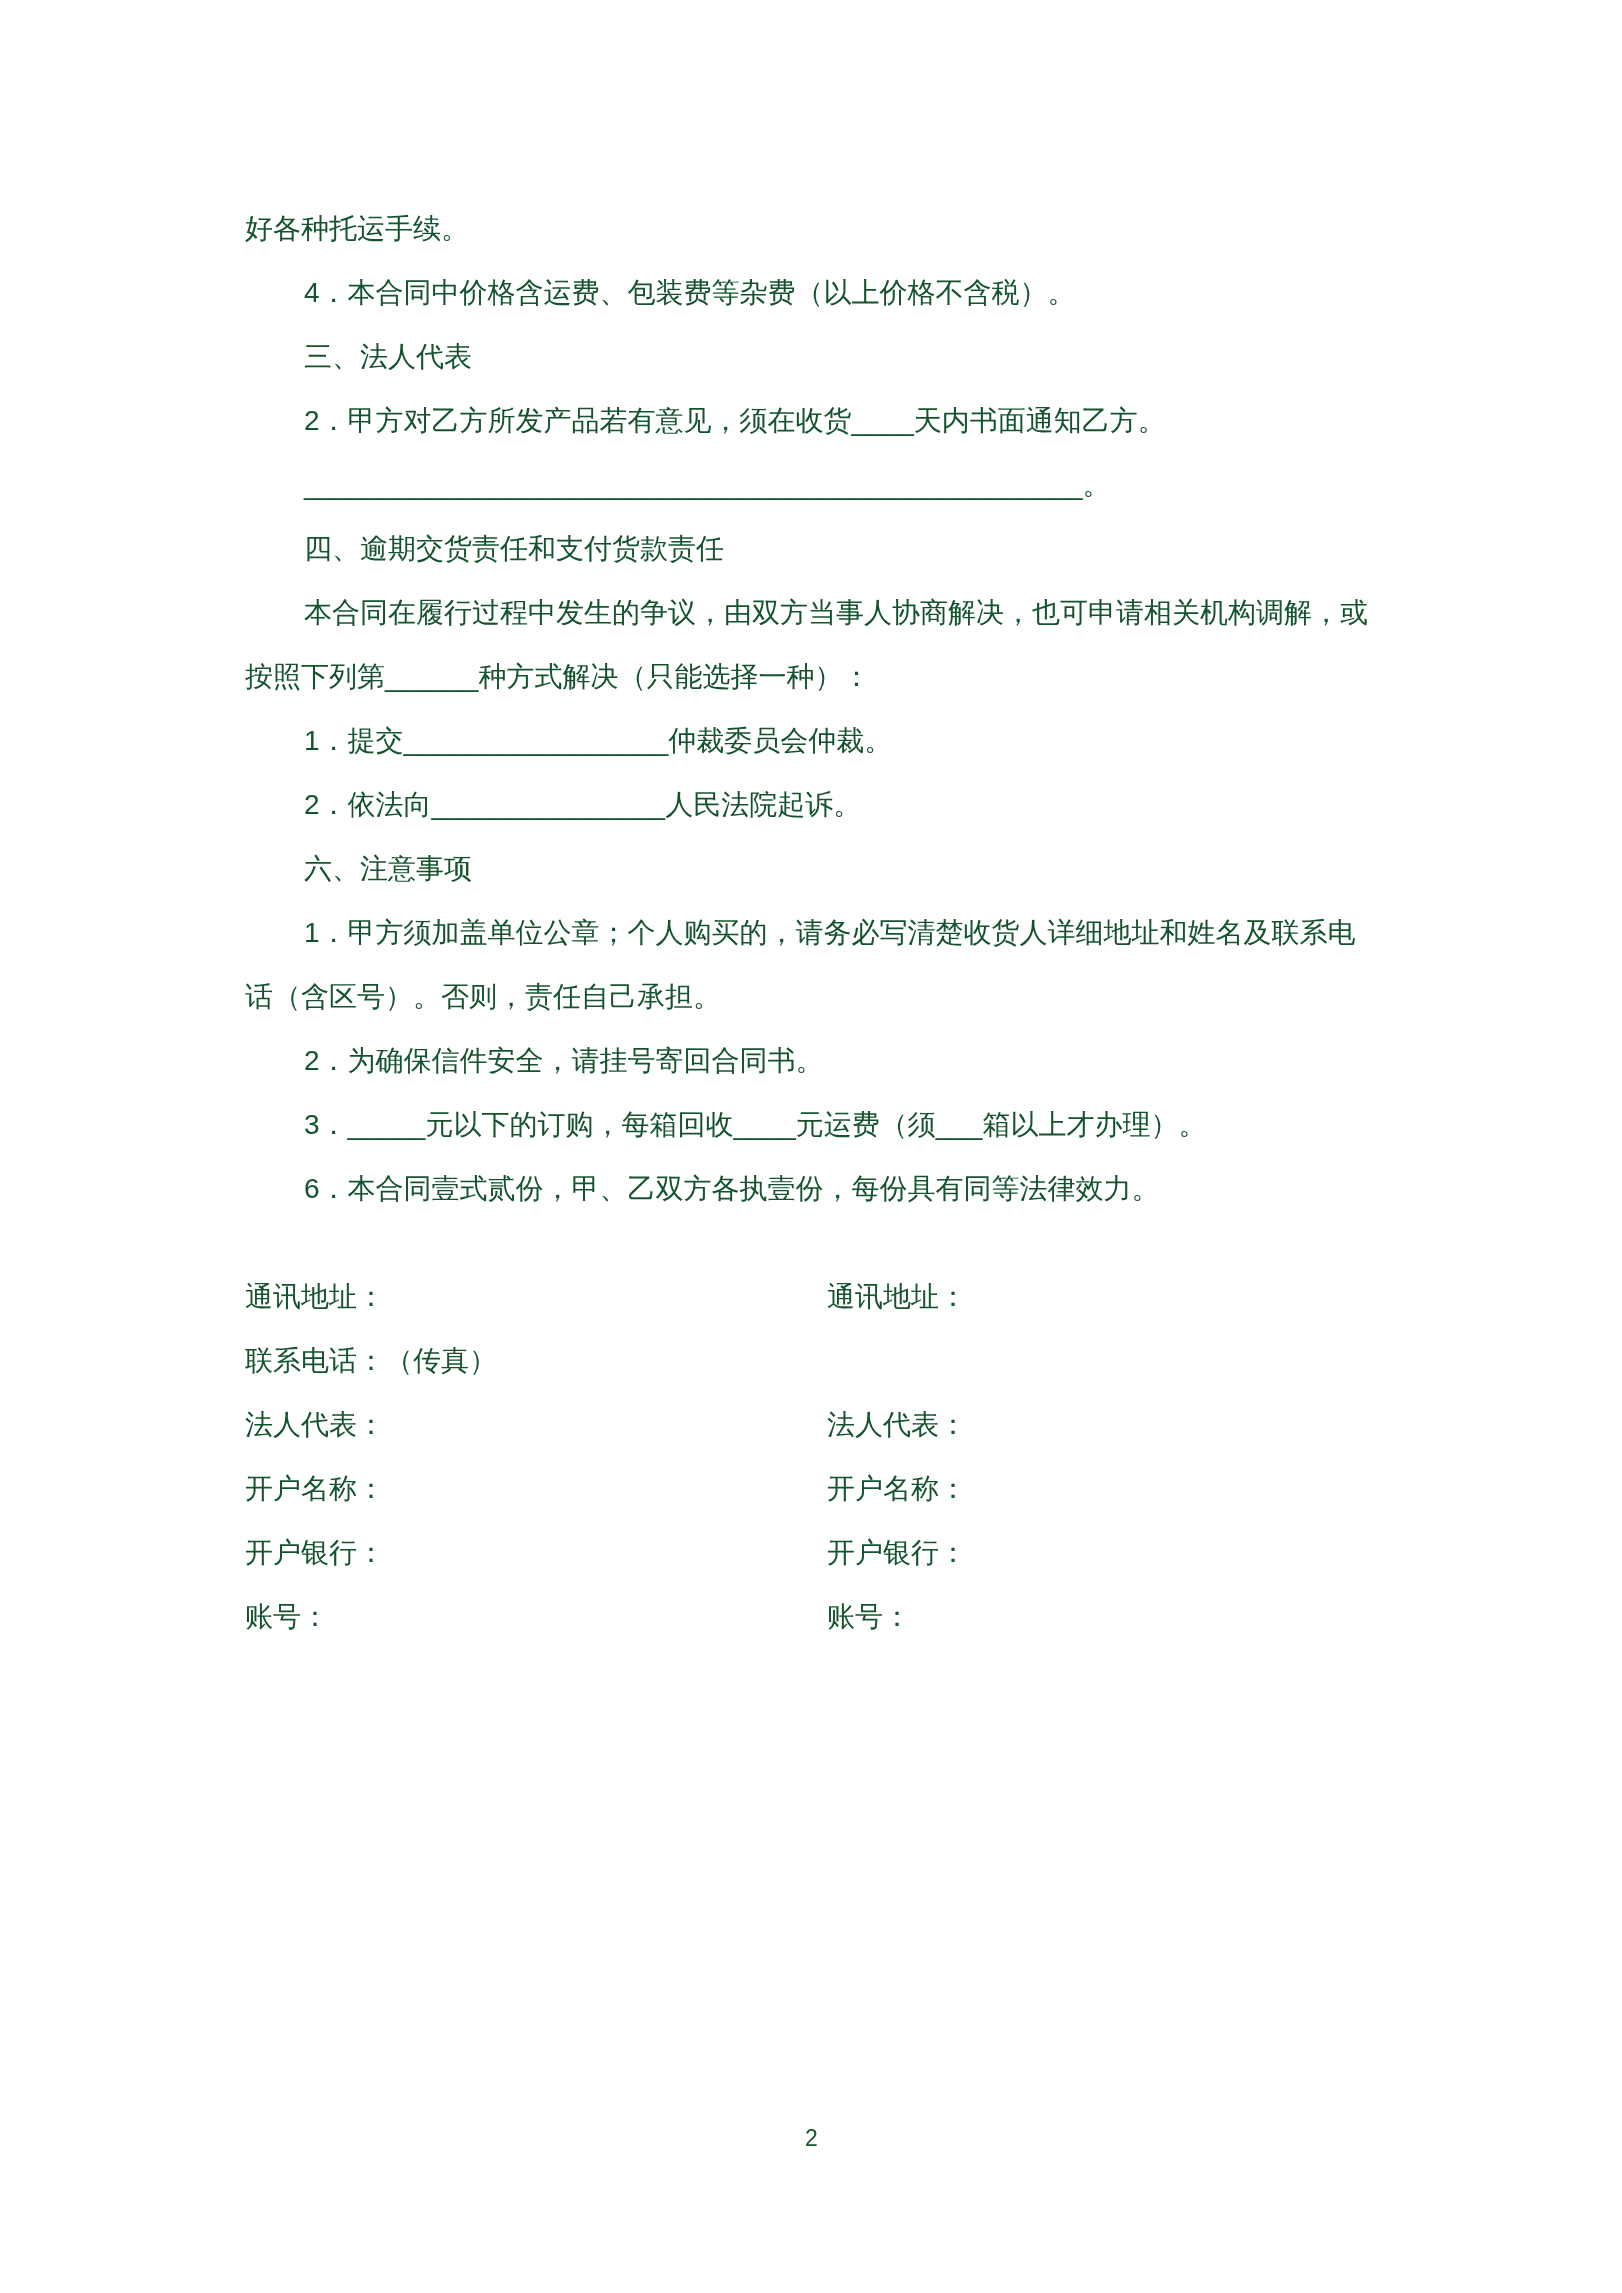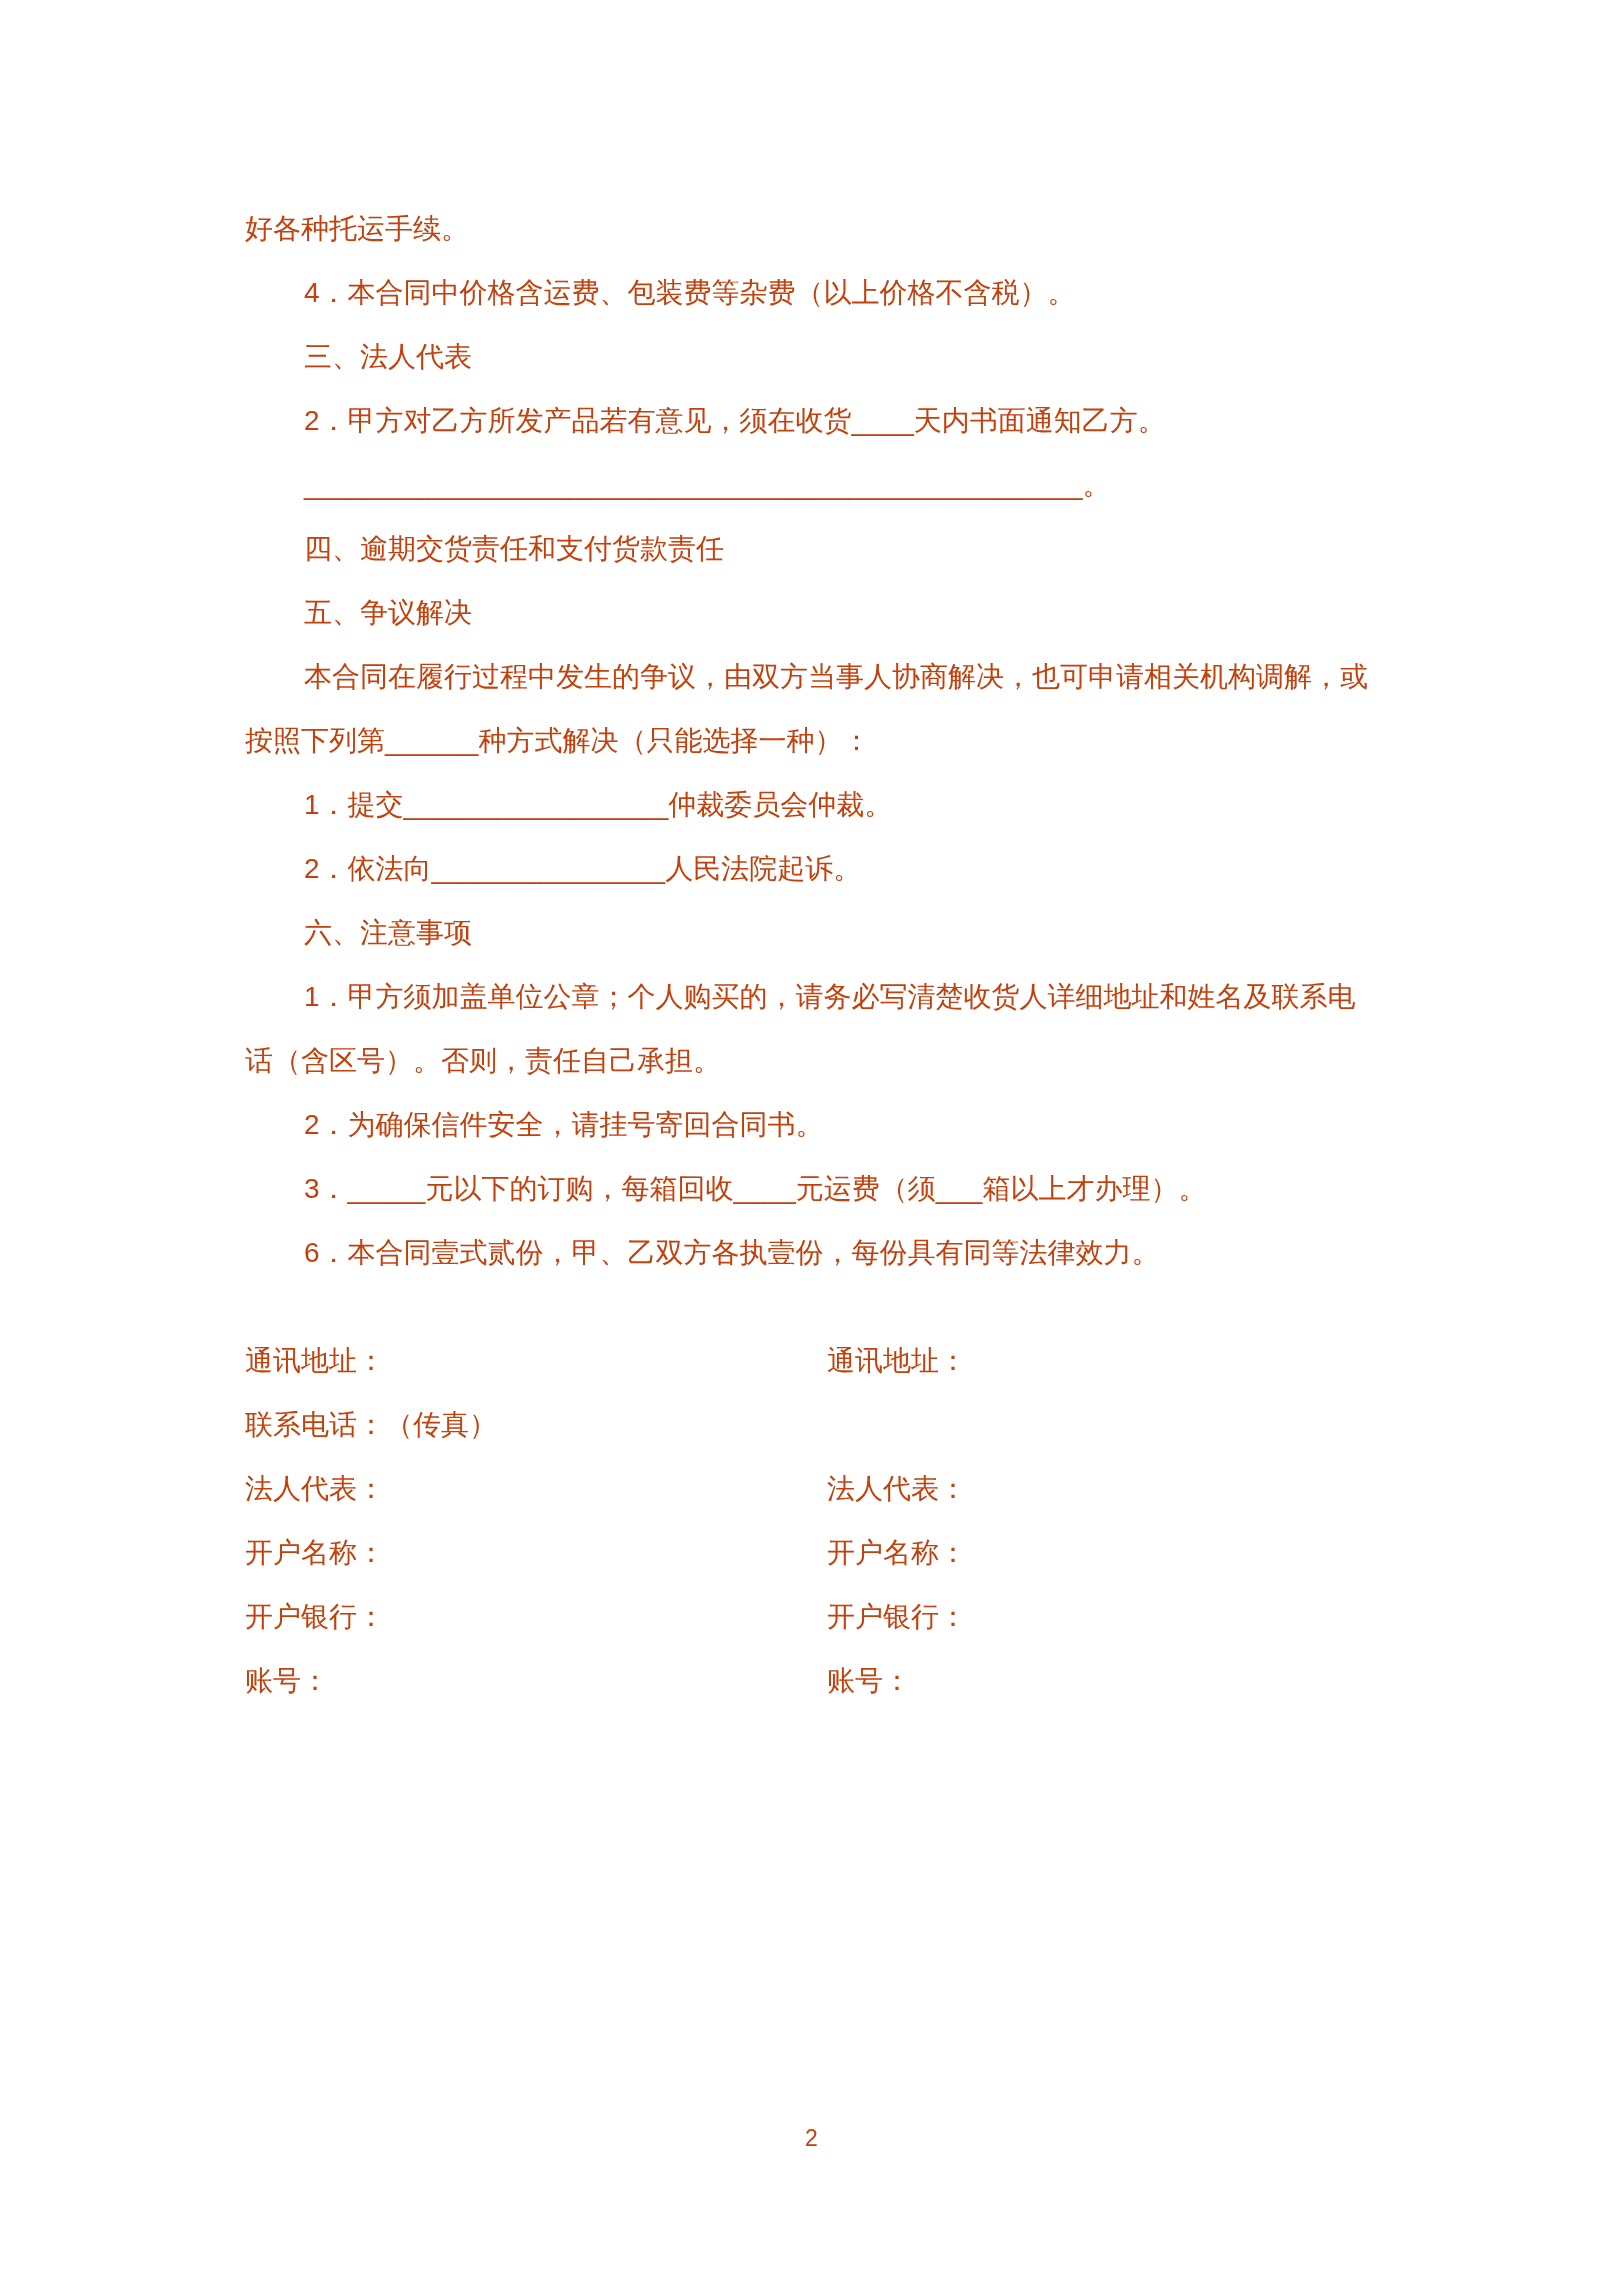--- a/index.html
+++ b/index.html
@@ -5,21 +5,21 @@
   html, body {
     margin: 0;
     padding: 0;
     background: #ffffff;
   }
   .page {
     position: relative;
     width: 1623px;
     height: 2294px;
     background: #ffffff;
-    color: #c2410c;
+    color: #14532d;
     font-family: "Liberation Sans", "DejaVu Sans", sans-serif;
     overflow: hidden;
   }
   .content {
     position: absolute;
     left: 245px;
     top: 197px;
     width: 1146px;
   }
   .line {
@@ -65,21 +65,20 @@
 <div class="page">
   <div class="content">
 
     <div id="body-lines">
         <div class="line">好各种托运手续。</div>
         <div class="line indent">4．本合同中价格含运费、包装费等杂费（以上价格不含税）。</div>
         <div class="line indent">三、法人代表</div>
         <div class="line indent">2．甲方对乙方所发产品若有意见，须在收货____天内书面通知乙方。</div>
         <div class="line indent">__________________________________________________。</div>
         <div class="line indent">四、逾期交货责任和支付货款责任</div>
-        <div class="line indent">五、争议解决</div>
         <div class="line indent">本合同在履行过程中发生的争议，由双方当事人协商解决，也可申请相关机构调解，或</div>
         <div class="line">按照下列第______种方式解决（只能选择一种）：</div>
         <div class="line indent">1．提交_________________仲裁委员会仲裁。</div>
         <div class="line indent">2．依法向_______________人民法院起诉。</div>
         <div class="line indent">六、注意事项</div>
         <div class="line indent">1．甲方须加盖单位公章；个人购买的，请务必写清楚收货人详细地址和姓名及联系电</div>
         <div class="line">话（含区号）。否则，责任自己承担。</div>
         <div class="line indent">2．为确保信件安全，请挂号寄回合同书。</div>
         <div class="line indent">3．_____元以下的订购，每箱回收____元运费（须___箱以上才办理）。</div>
         <div class="line indent">6．本合同壹式贰份，甲、乙双方各执壹份，每份具有同等法律效力。</div>

